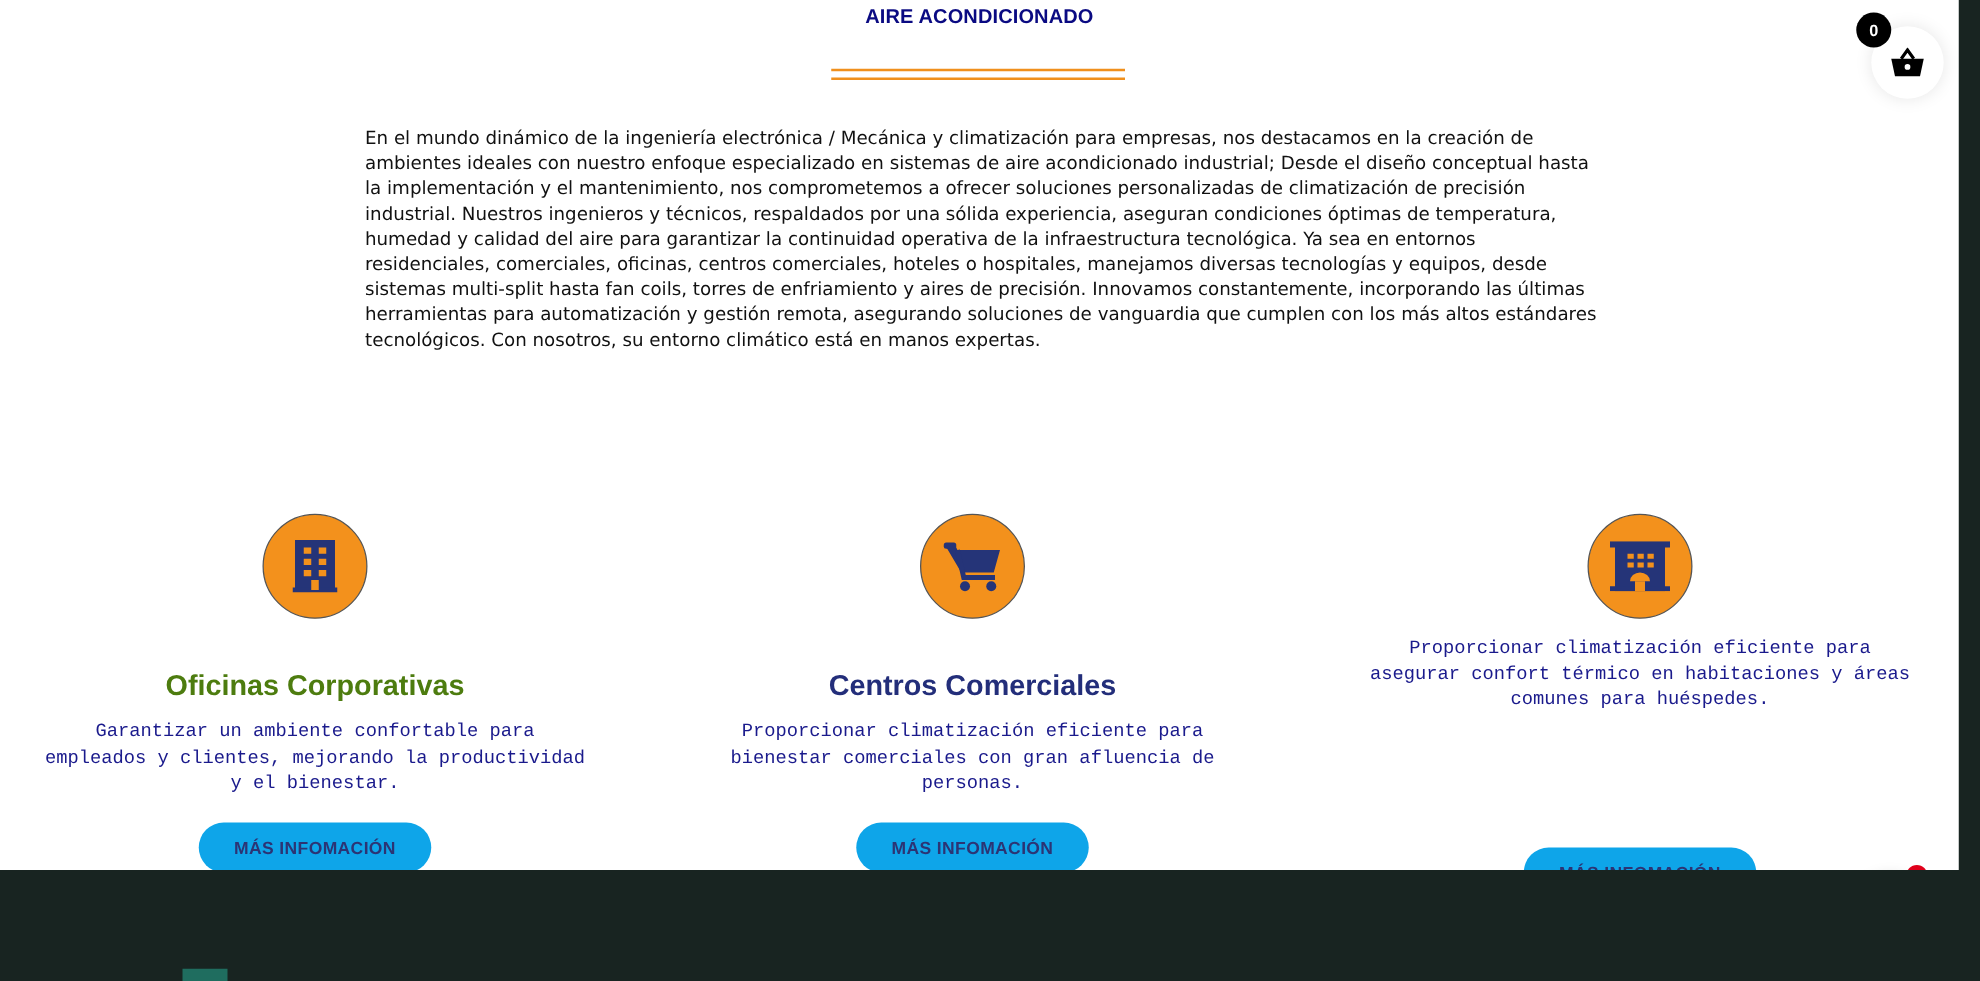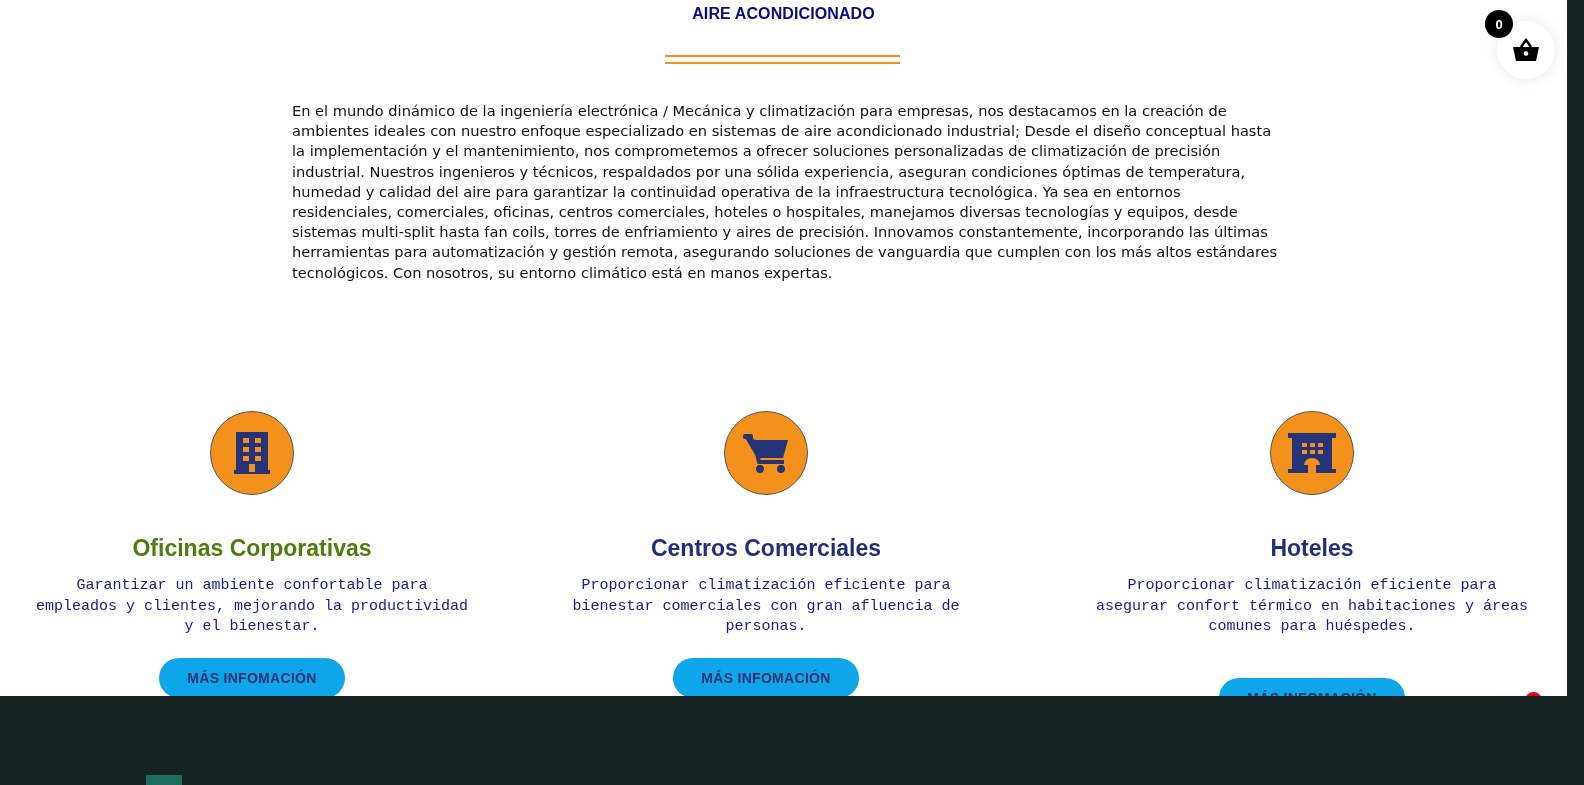--- a/index.html
+++ b/index.html
@@ -107,21 +107,21 @@
         <rect x="9" y="24" width="6" height="5" fill="#f3911c"></rect>
         <rect x="21" y="24" width="6" height="5" fill="#f3911c"></rect>
         <rect x="15" y="32" width="6" height="8" fill="#f3911c"></rect>
       </svg>
     </div>
     <div class="card-title">Oficinas Corporativas</div>
     <div class="card-desc" style="width:440px;">Garantizar un ambiente confortable para empleados y clientes, mejorando la productividad y el bienestar.</div>
     <button class="btn" style="top:247px;">MÁS INFOMACIÓN</button>
   </div>
 
-  <div class="card second" style="left:516px;">
+  <div class="card second" style="left:528px;">
     <div class="icon-circle">
       <svg width="48" height="42" viewBox="0 0 48 42">
         <path d="M2 4 H10 L12 8 H46 L41 26 H15 Z" fill="#253478"></path>
         <rect x="1" y="2" width="10" height="5" rx="2" fill="#253478"></rect>
         <path d="M12 8 L17 30 H42" stroke="#253478" stroke-width="4" fill="none"></path>
         <circle cx="18" cy="37" r="4" fill="#253478"></circle>
         <circle cx="39" cy="37" r="4" fill="#253478"></circle>
       </svg>
     </div>
     <div class="card-title">Centros Comerciales</div>
@@ -138,21 +138,20 @@
         <rect x="14" y="10" width="5" height="4" fill="#f3911c"></rect>
         <rect x="22" y="10" width="5" height="4" fill="#f3911c"></rect>
         <rect x="30" y="10" width="5" height="4" fill="#f3911c"></rect>
         <rect x="14" y="17" width="5" height="4" fill="#f3911c"></rect>
         <rect x="22" y="17" width="5" height="4" fill="#f3911c"></rect>
         <rect x="30" y="17" width="5" height="4" fill="#f3911c"></rect>
         <path d="M16 32 A8 7 0 0 1 32 32 Z" fill="#f3911c"></path>
         <rect x="20" y="32" width="8" height="8" fill="#f3911c"></rect>
       </svg>
     </div>
-    <div class="card-title">Hoteles</div>
     <div class="card-desc" style="width:450px;">Proporcionar climatización eficiente para asegurar confort térmico en habitaciones y áreas comunes para huéspedes.</div>
     <button class="btn" style="top:267px;">MÁS INFOMACIÓN</button>
   </div>
 
   <div class="cart-widget">
     <svg width="28" height="24" viewBox="0 0 28 24">
       <path d="M9 9 L14 2 L19 9" stroke="#000" stroke-width="2.5" fill="none"></path>
       <path d="M1 9 H27 L24 23 H4 Z" fill="#000"></path>
       <circle cx="14" cy="15.5" r="2.3" fill="#fff"></circle>
     </svg>

